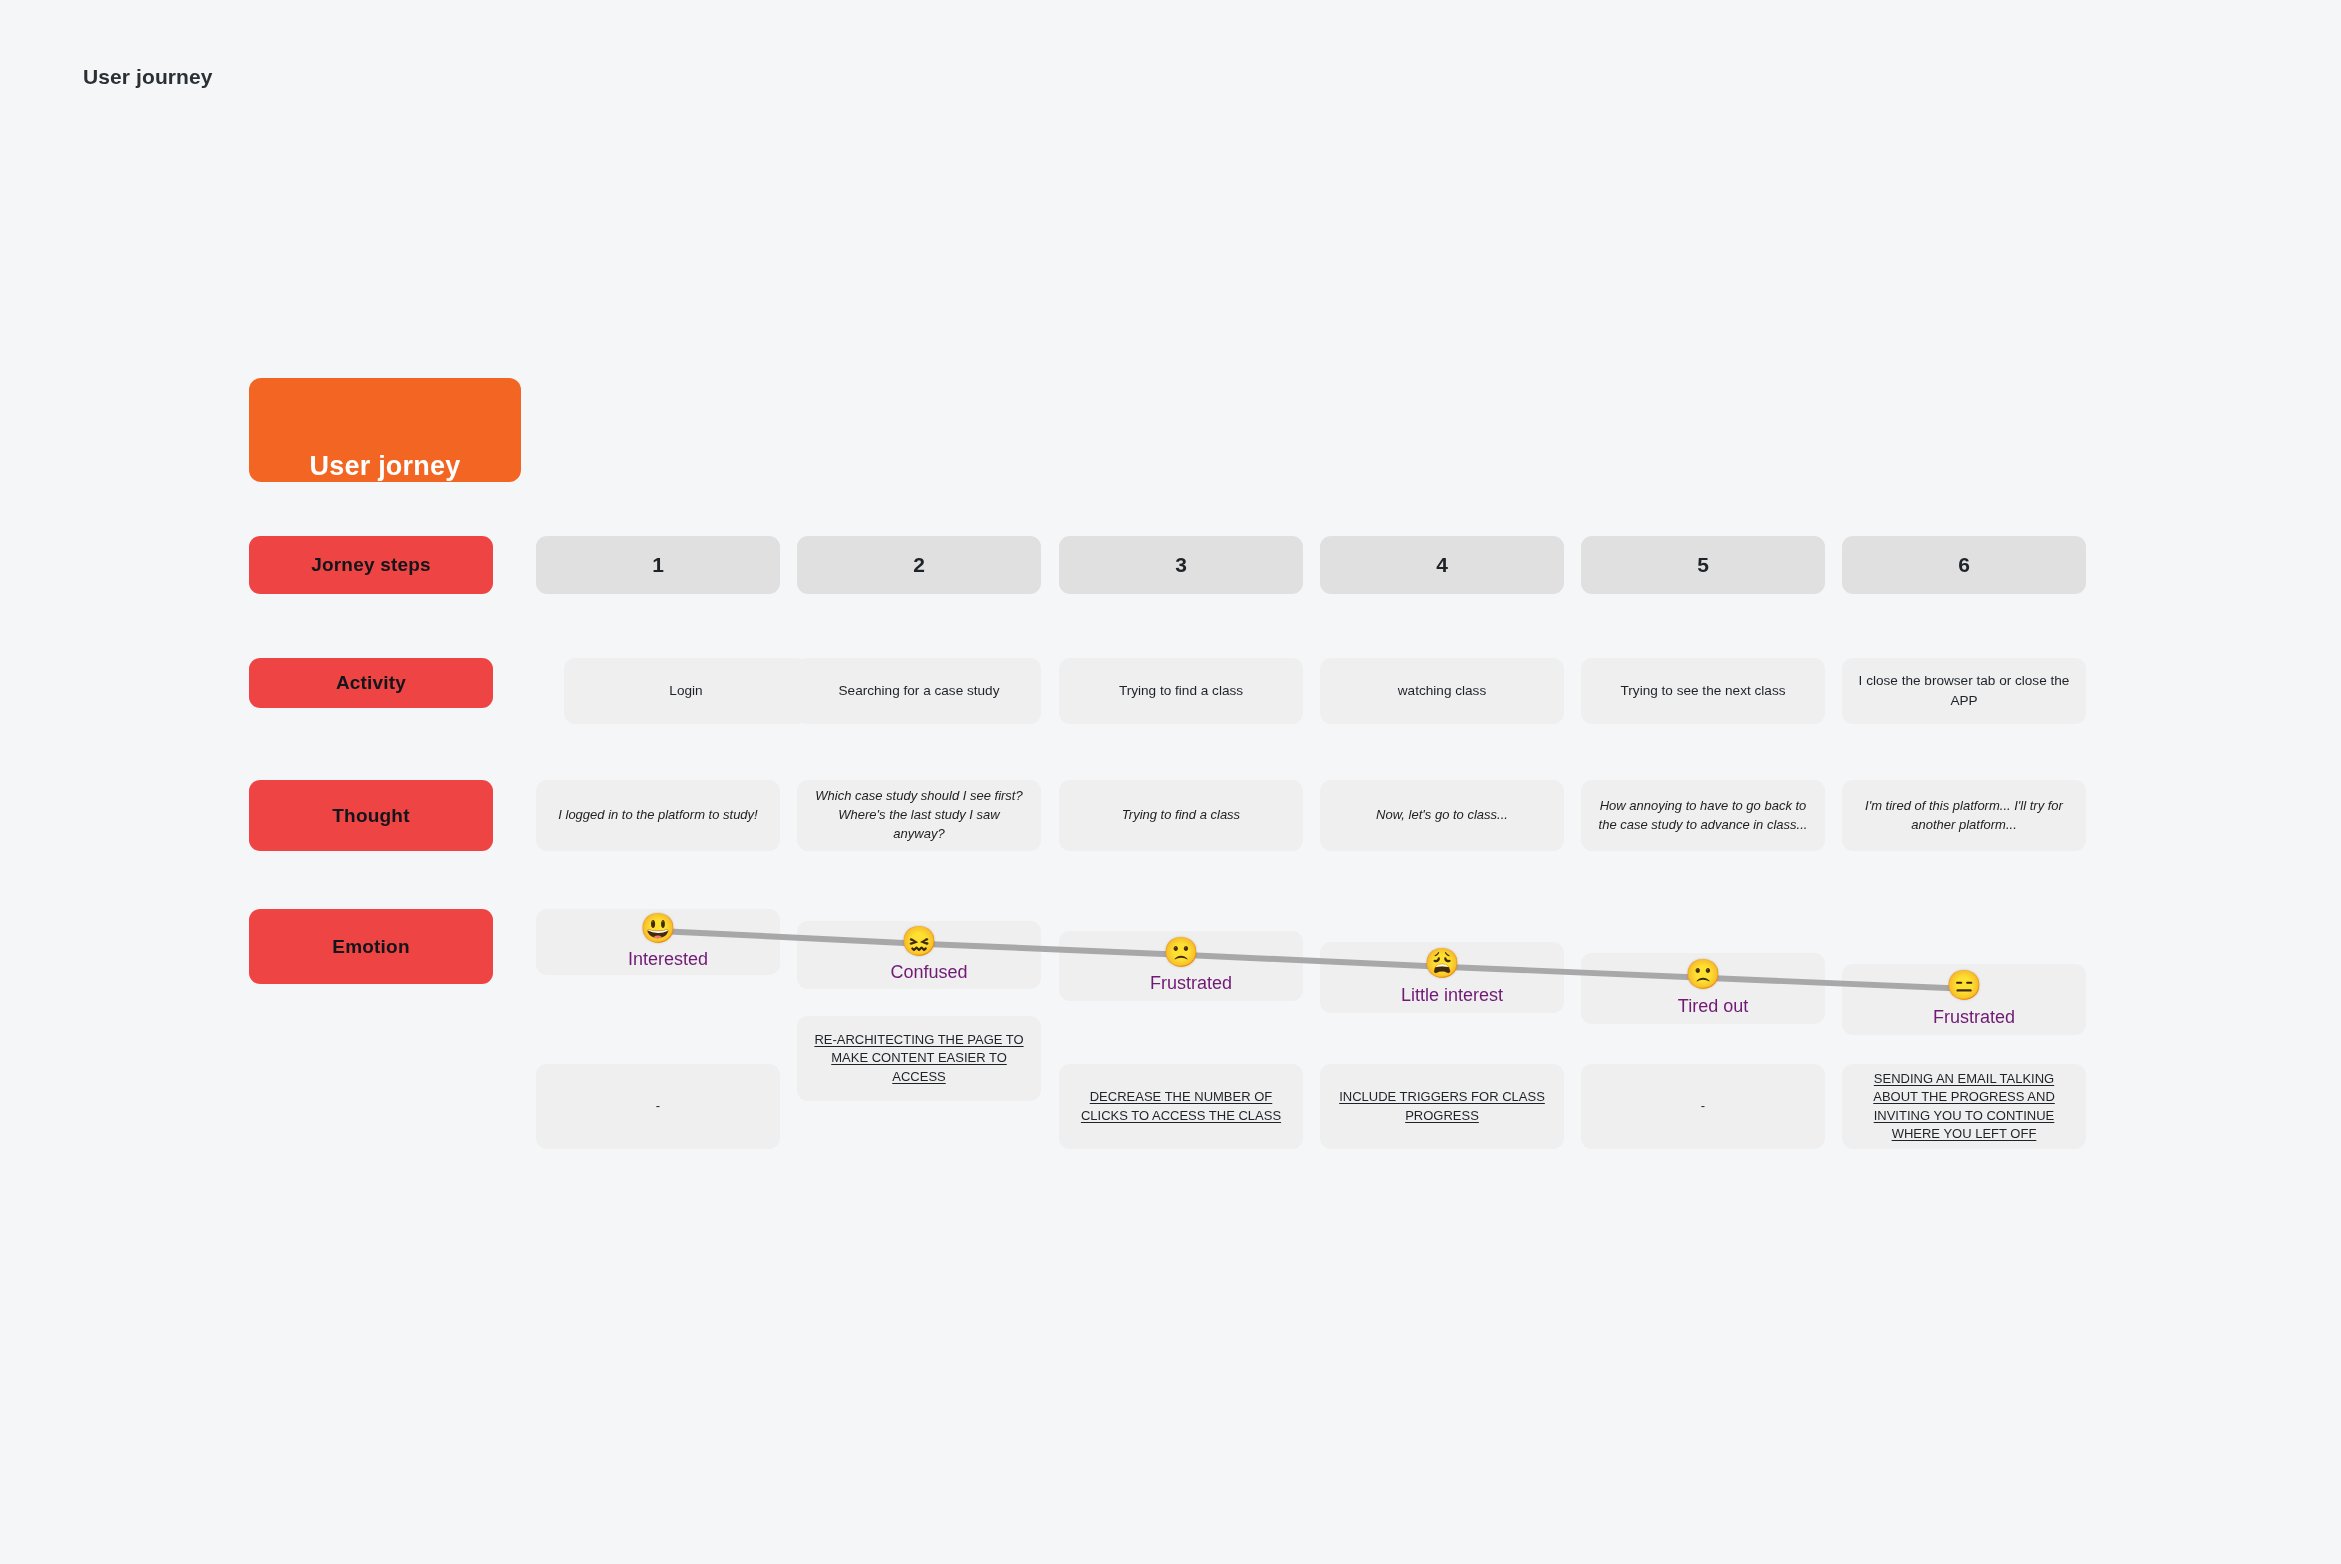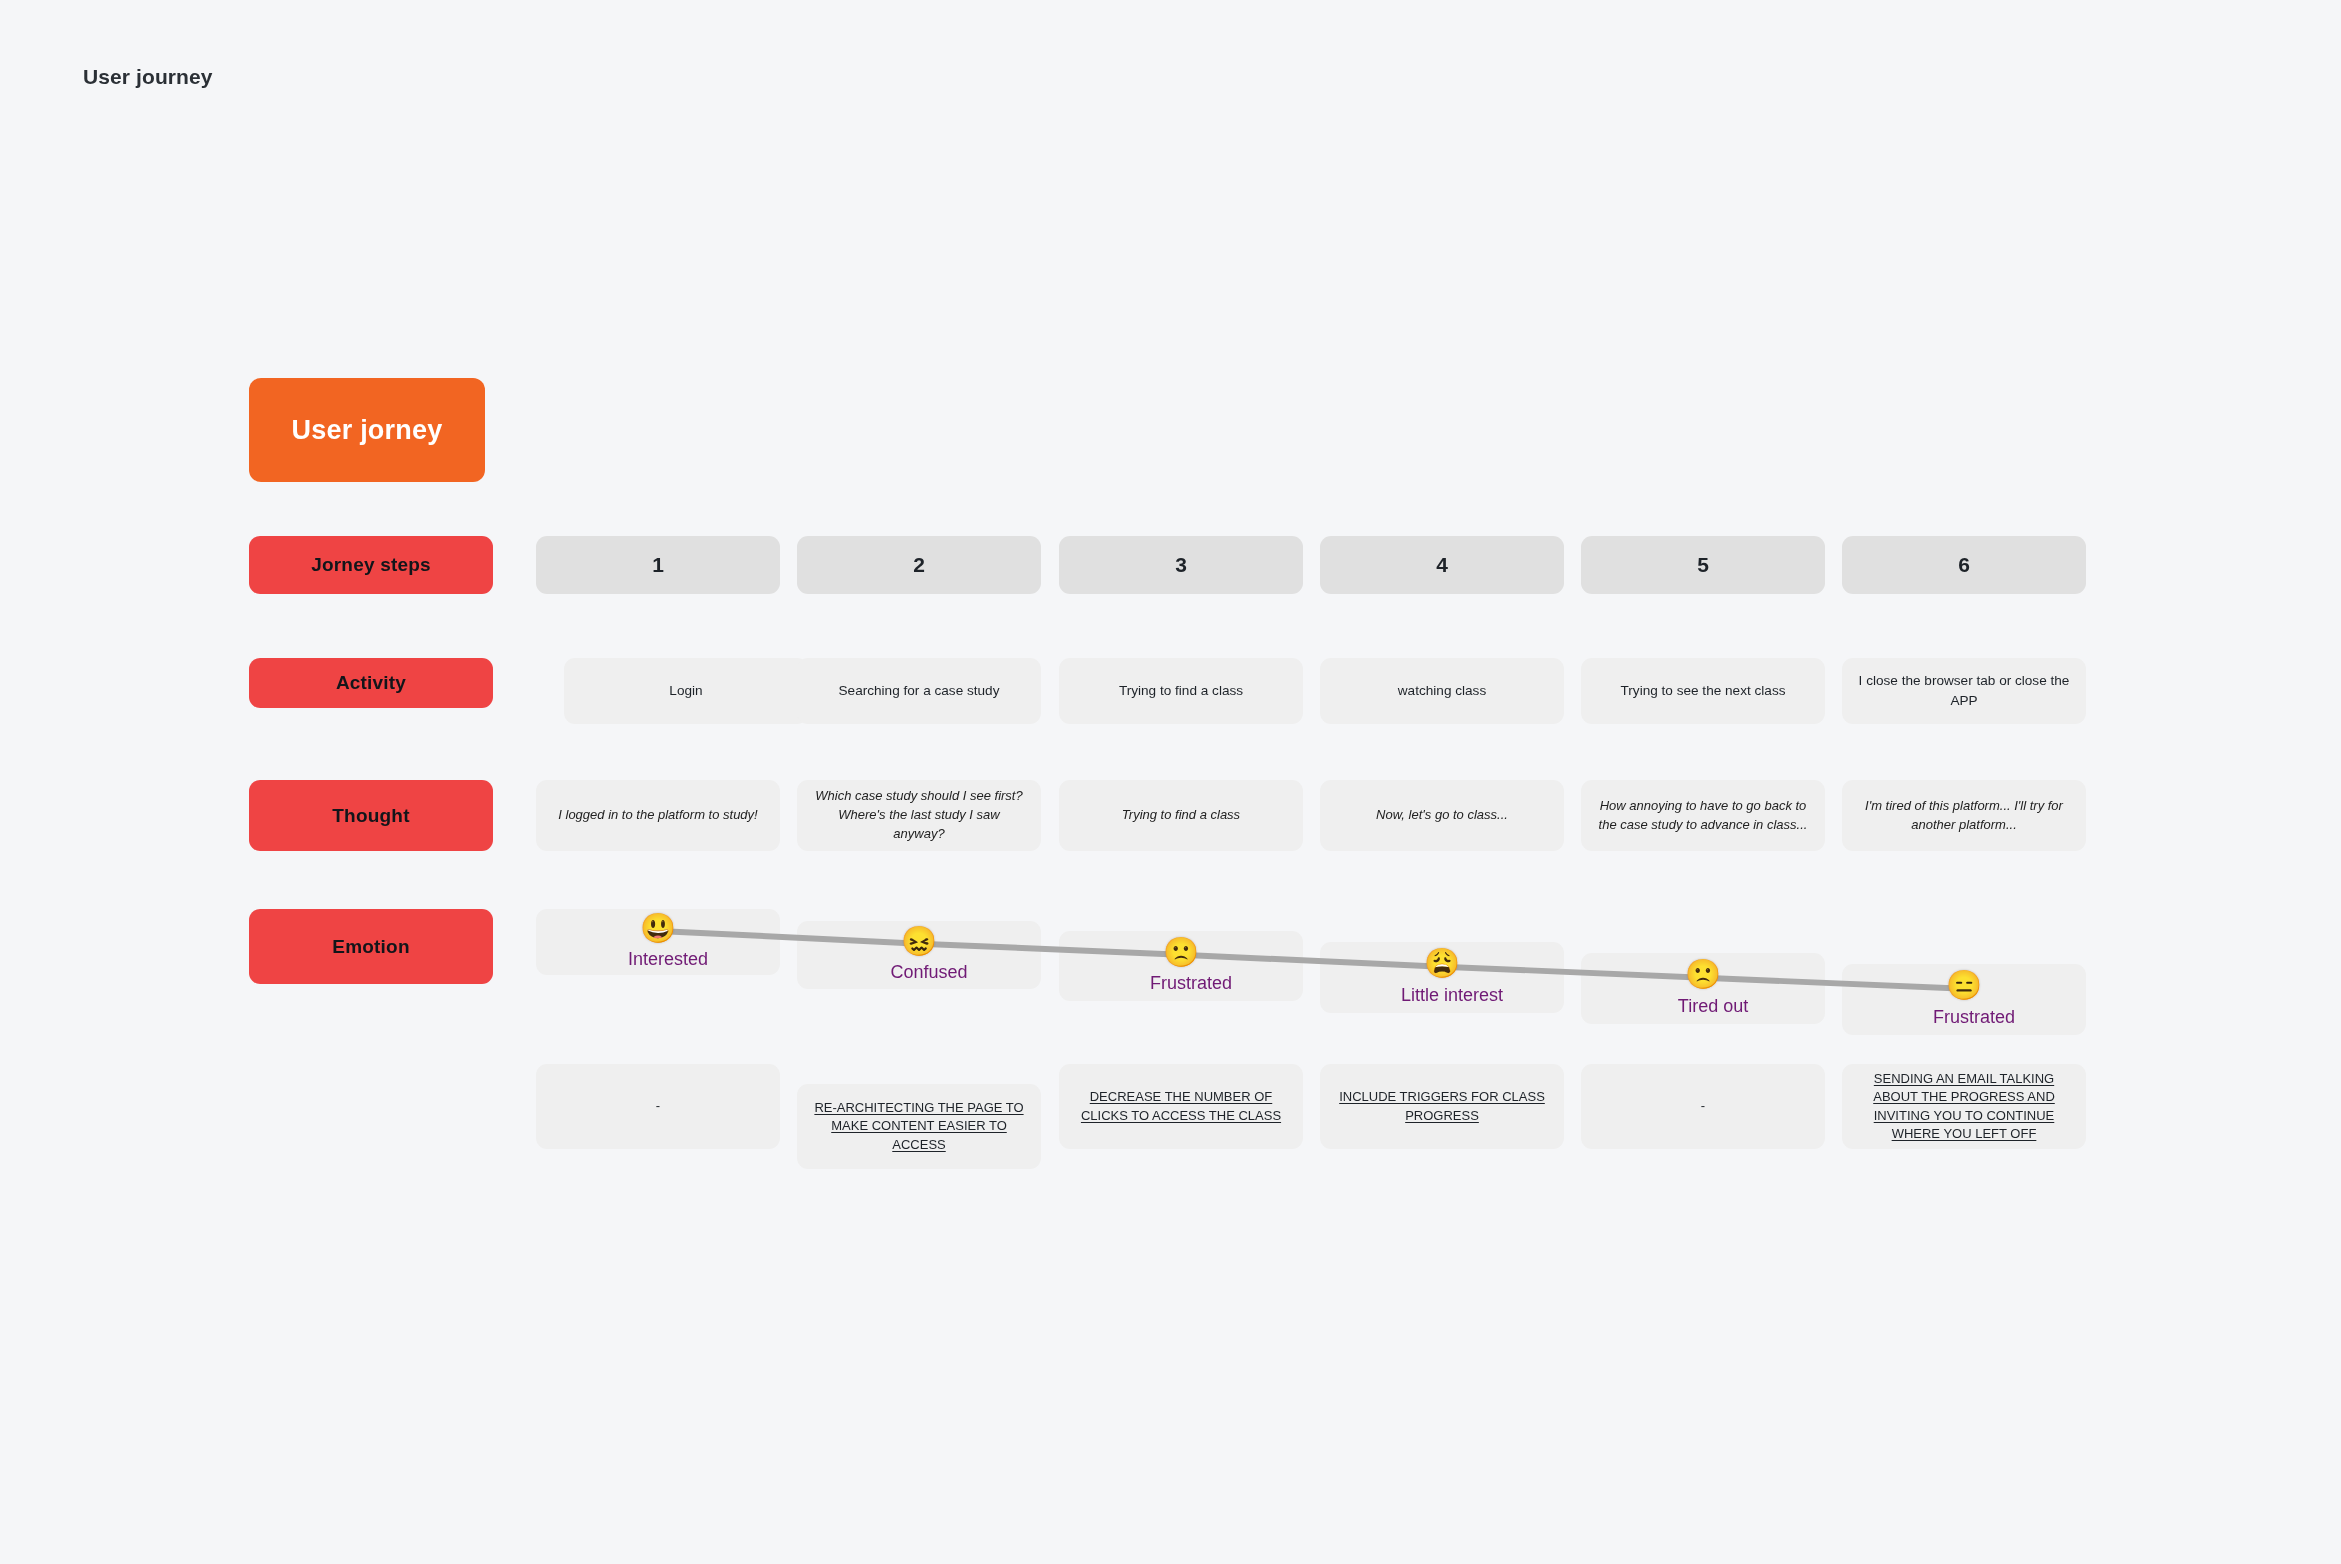--- a/index.html
+++ b/index.html
@@ -27,26 +27,26 @@
     font-weight: 700;
     color: #2B3036;
     letter-spacing: 0.1px;
   }
 
   
   .hero-card {
     position: absolute;
     left: 249px;
     top: 378px;
-    width: 236px;
+    width: 272px;
     height: 104px;
     background: #F26522;
     border-radius: 12px;
     display: flex;
-    align-items: center;
+    align-items: flex-end;
     justify-content: center;
   }
   .hero-card-label {
     color: #FFFFFF;
     font-size: 27px;
     font-weight: 700;
     letter-spacing: 0.2px;
   }
 
   
@@ -208,21 +208,21 @@
     <span class="emotion-label">Tired out</span>
   </div>
   <div class="cell emotion" style="left:1842px;top:964px;width:244px;height:71px;">
     <span class="emoji">😑</span>
     <span class="emotion-label">Frustrated</span>
   </div>
 
   <div class="cell insight" style="left:536px;top:1064px;width:244px;height:85px;">
     <span class="insight-text dash">-</span>
   </div>
-  <div class="cell insight" style="left:797px;top:1084px;width:244px;height:85px;">
+  <div class="cell insight" style="left:797px;top:1016px;width:244px;height:85px;">
     <span class="insight-text">RE-ARCHITECTING THE PAGE TO MAKE CONTENT EASIER TO ACCESS</span>
   </div>
   <div class="cell insight" style="left:1320px;top:1064px;width:244px;height:85px;">
     <span class="insight-text">INCLUDE TRIGGERS FOR CLASS PROGRESS</span>
   </div>
   <div class="cell insight" style="left:1059px;top:1064px;width:244px;height:85px;">
     <span class="insight-text">DECREASE THE NUMBER OF CLICKS TO ACCESS THE CLASS</span>
   </div>
   <div class="cell insight" style="left:1581px;top:1064px;width:244px;height:85px;">
     <span class="insight-text dash">-</span>

